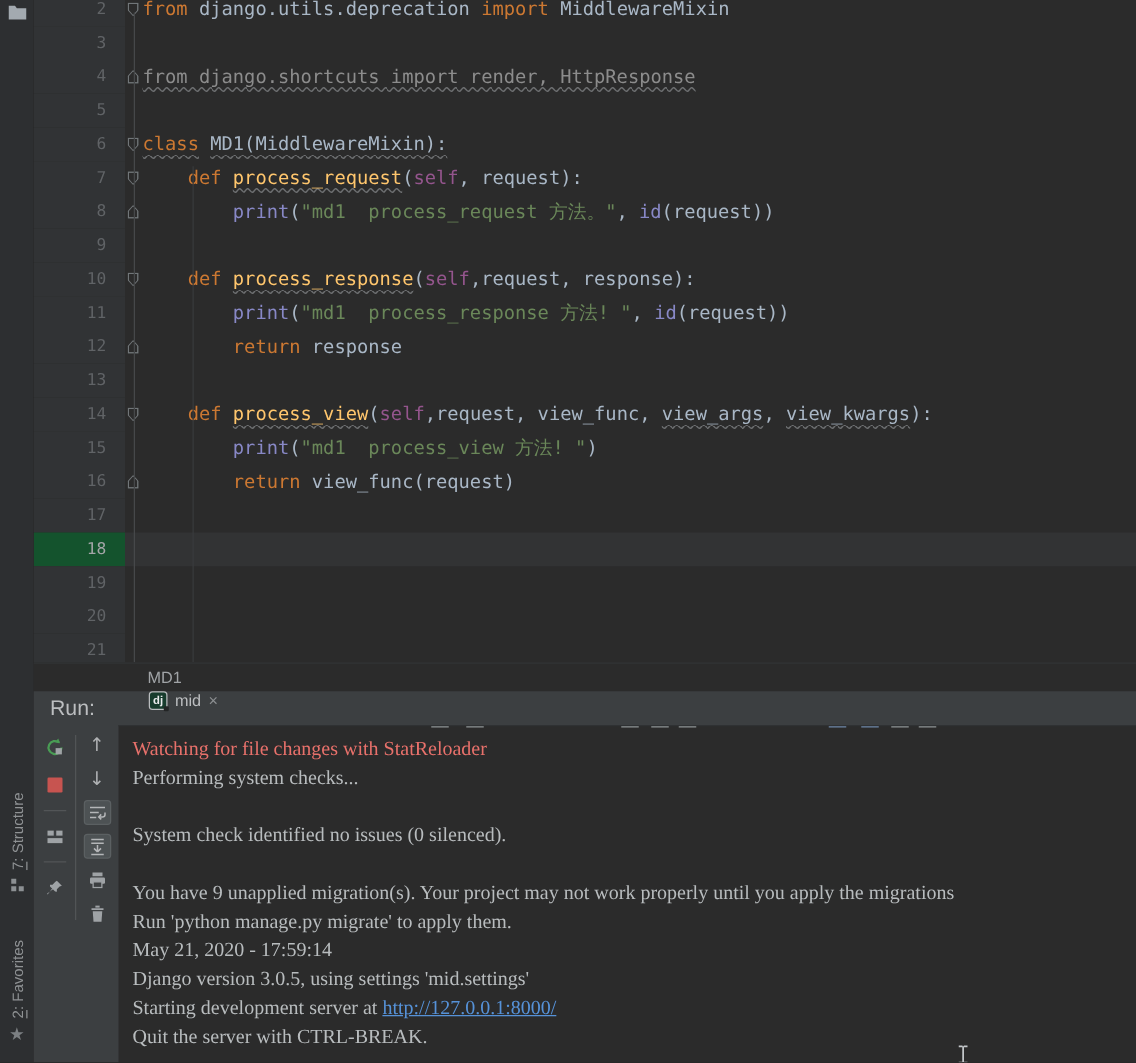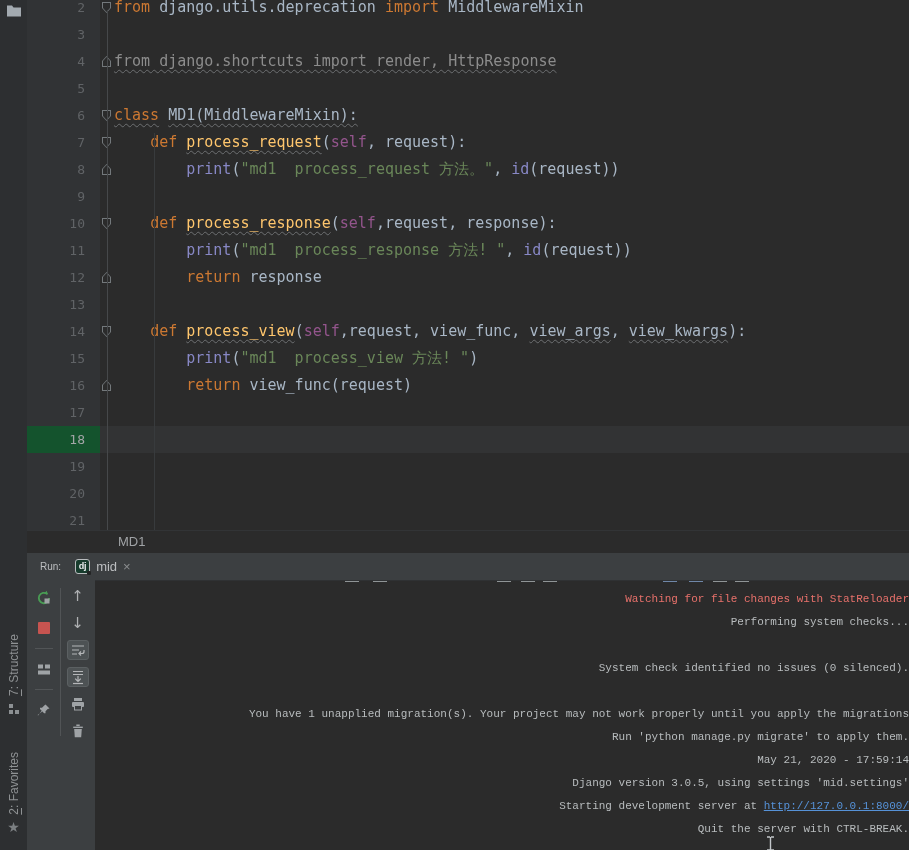--- a/index.html
+++ b/index.html
@@ -52,22 +52,22 @@
   #indent-line { position:absolute; left:127px; top:133px; bottom:0; width:1px; background:#383b3d; }
 
   
   #breadcrumb { position:absolute; left:0; right:0; top:530px; height:23px; background:#2b2b2b;
                 border-top:1px solid #323436; color:#a0a3a6; font-size:13px; line-height:22px;
                 padding-left:91px; }
 
   
   #run-header { position:absolute; left:0; right:0; top:553px; height:27px; background:#3c3f41;
                 display:flex; align-items:center; }
-  #run-label { color:#bcbec0; font-size:10px; margin-left:13px; }
-  #run-tab { display:flex; align-items:center; gap:6px; margin-left:10px; height:27px; padding:0 4px; }
+  #run-label { color:#bcbec0; font-size:17px; margin-left:13px; }
+  #run-tab { display:flex; align-items:flex-start; gap:6px; margin-left:39px; height:27px; padding:0 4px; }
   .dj-icon { width:15px; height:15px; background:#173c2d; border:1px solid #b9bcbe; border-radius:3px;
              color:#e8eaec; font-size:9px; font-weight:bold; text-align:center; line-height:13px;
              position:relative; }
   .dj-icon::after { content:""; position:absolute; right:-2px; bottom:-2px; width:4px; height:4px;
                     background:#232525; border-radius:1px; }
   #run-tab-title { color:#bcbec0; font-size:13px; }
   #run-tab-close { color:#8b8e90; font-size:13px; }
 
   
   #run-body { position:absolute; left:0; right:0; top:580px; bottom:0; }
@@ -78,22 +78,22 @@
   #tcol2 { left:34px; top:6px; width:33px; gap:7px; }
   .tbtn { width:22px; height:20px; display:flex; align-items:center; justify-content:center; cursor:pointer; }
   .tbtn.toggled { background:#4d5254; border-radius:3px; border:1px solid #5b6062; }
   .hr { width:18px; height:1px; background:#525557; }
   .arrow-glyph { color:#afb1b3; font-size:15px; font-family:"DejaVu Sans", sans-serif; }
   .stop-sq { width:12px; height:12px; background:#c75450; border-radius:1px; }
 
   
   #console { position:absolute; left:68px; right:0; top:0; bottom:0; background:#2b2b2b;
              border-top:1px solid #2f3133; overflow:hidden; padding:7px 0 0 11px; }
-  .cline { white-space:pre; font-family:Liberation Mono, monospace; font-size:11px;
-           line-height:23px; height:23px;text-align:right; }
+  .cline { white-space:pre; font-family:Liberation Serif, serif; font-size:16px;
+           line-height:23px; height:23px; }
   .c-out { color:#b8bcbe; } .c-err { color:#e8716b; }
   .c-link { color:#5692d8; text-decoration:underline; cursor:pointer;margin-top:28px; }
 
   
   #clipfrag { position:absolute; left:250px; top:-2px; width:14px; height:3px; background:#8f9496;
     box-shadow: 28px 0 0 #8f9496, 152px 0 0 #8f9496, 176px 0 0 #8f9496, 198px 0 0 #8f9496,
                 318px 0 0 #6f87a8, 344px 0 0 #6f87a8, 368px 0 0 #8f9496, 390px 0 0 #8f9496; }
 
   
   #ibeam { position:absolute; left:738px; top:256px; }
@@ -373,21 +373,21 @@
       </div>
 
       <div id="console">
         <div id="clipfrag"></div>
         <div id="console-lines">
             <div class="cline"><span class="tok c-err">Watching for file changes with StatReloader</span></div>
             <div class="cline"><span class="tok c-out">Performing system checks...</span></div>
             <div class="cline"></div>
             <div class="cline"><span class="tok c-out">System check identified no issues (0 silenced).</span></div>
             <div class="cline"></div>
-            <div class="cline"><span class="tok c-out">You have 1 unapplied migration(s). Your project may not work properly until you apply the migrations</span></div>
+            <div class="cline"><span class="tok c-out">You have 9 unapplied migration(s). Your project may not work properly until you apply the migrations</span></div>
             <div class="cline"><span class="tok c-out">Run 'python manage.py migrate' to apply them.</span></div>
             <div class="cline"><span class="tok c-out">May 21, 2020 - 17:59:14</span></div>
             <div class="cline"><span class="tok c-out">Django version 3.0.5, using settings 'mid.settings'</span></div>
             <div class="cline"><span class="tok c-out">Starting development server at </span><span class="tok c-link">http://127.0.0.1:8000/</span></div>
             <div class="cline"><span class="tok c-out">Quit the server with CTRL-BREAK.</span></div>
           </div>
       </div>
 
       <div id="ibeam">
         <svg width="11" height="14" viewBox="0 0 11 14">

